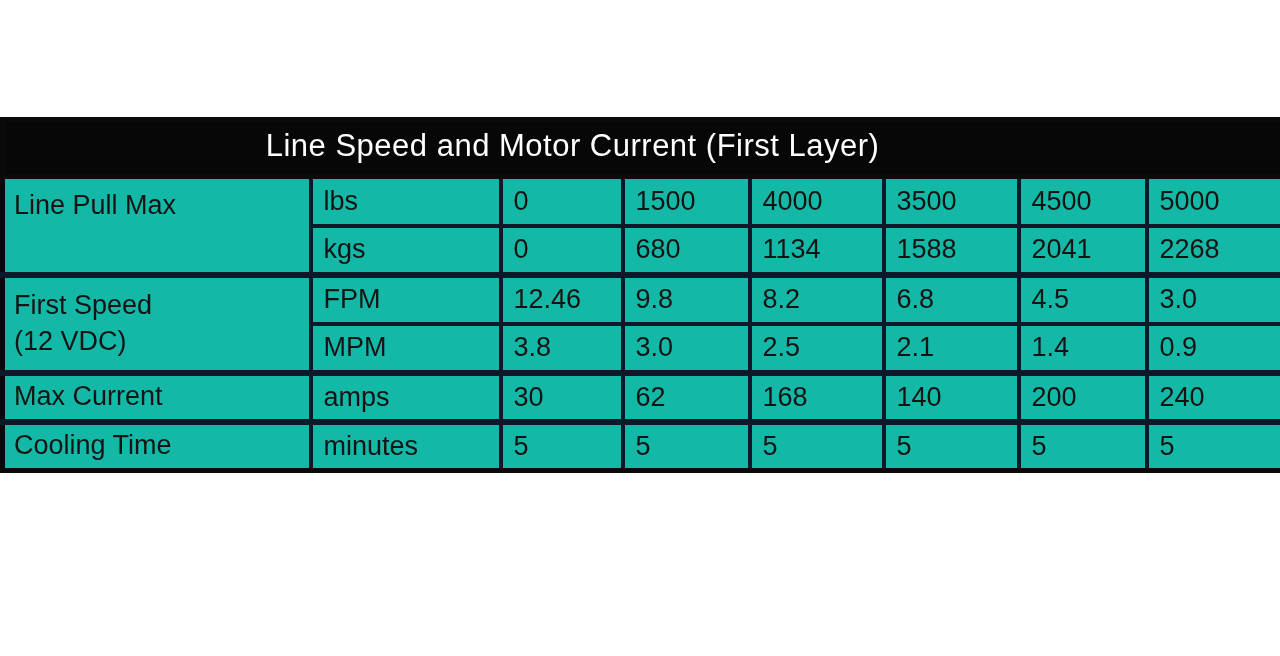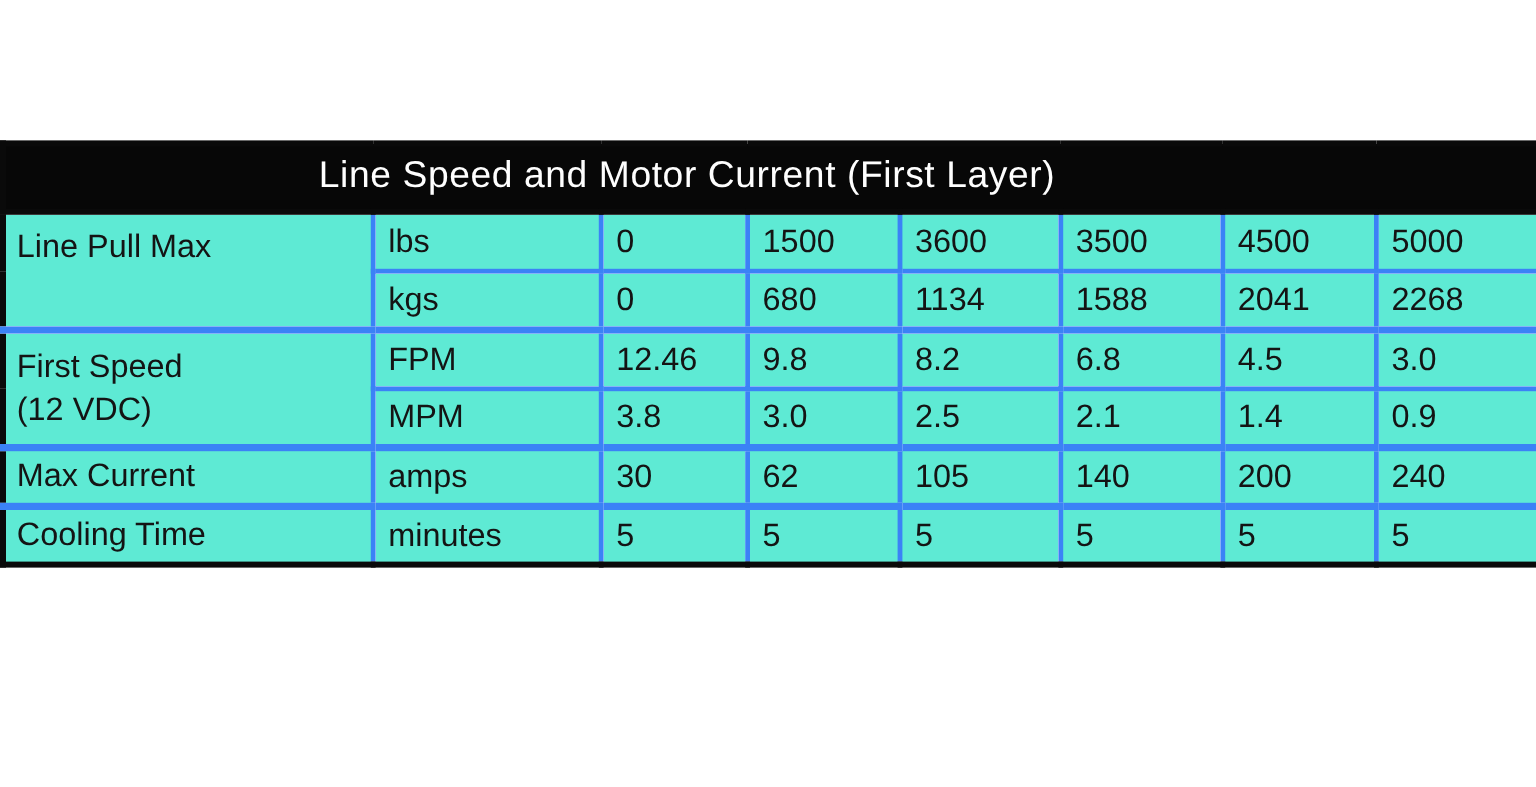--- a/index.html
+++ b/index.html
@@ -26,22 +26,22 @@
     color: #fefefe;
     font-size: 31px;
     font-weight: normal;
     height: 57px;
     text-align: center;
     padding: 0 140px 4px 0;
     border: 5px solid #0a0a0a;
     letter-spacing: 0.5px;
   }
   table.spec td {
-    border: 4px solid #3b82f6;
-    background: #5eead4;
+    border: 4px solid #0f172a;
+    background: #14b8a6;
     color: #141414;
     font-size: 27px;
     height: 49px;
     vertical-align: middle;
     padding-left: 11px;
     white-space: nowrap;
     overflow: hidden;
   }
   table.spec td.lbl { padding-left: 9px; }
   table.spec td.lbl.top { vertical-align: top; padding-top: 9px; }
@@ -69,21 +69,21 @@
       <th class="titlebar" colspan="8">Line Speed and Motor Current (First Layer)</th>
     </tr>
 
     <tr>
       <td class="lbl top" rowspan="2">
         <span class="lbl-line">Line Pull Max</span>
       </td>
       <td>lbs</td>
       <td>0</td>
       <td>1500</td>
-      <td>3600</td>
+      <td>4000</td>
       <td>3500</td>
       <td>4500</td>
       <td>5000</td>
     </tr>
     <tr>
       <td>kgs</td>
       <td>0</td>
       <td>680</td>
       <td>1134</td>
       <td>1588</td>
@@ -114,21 +114,21 @@
       <td>0.9</td>
     </tr>
 
     <tr class="thick">
       <td class="lbl">
         <span class="lbl-line">Max Current</span>
       </td>
       <td>amps</td>
       <td>30</td>
       <td>62</td>
-      <td>105</td>
+      <td>168</td>
       <td>140</td>
       <td>200</td>
       <td>240</td>
     </tr>
 
     <tr class="thick">
       <td class="lbl">
         <span class="lbl-line">Cooling Time</span>
       </td>
       <td>minutes</td>

